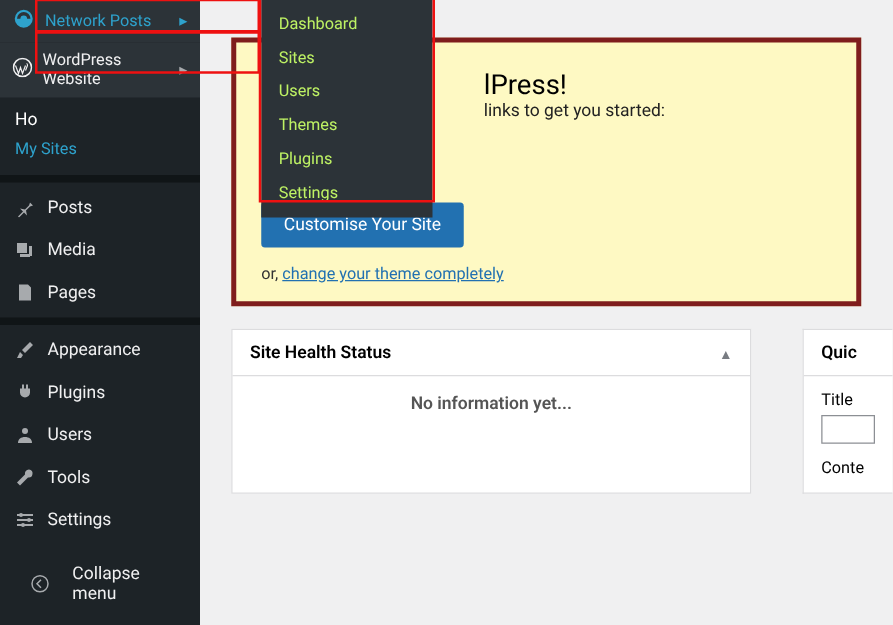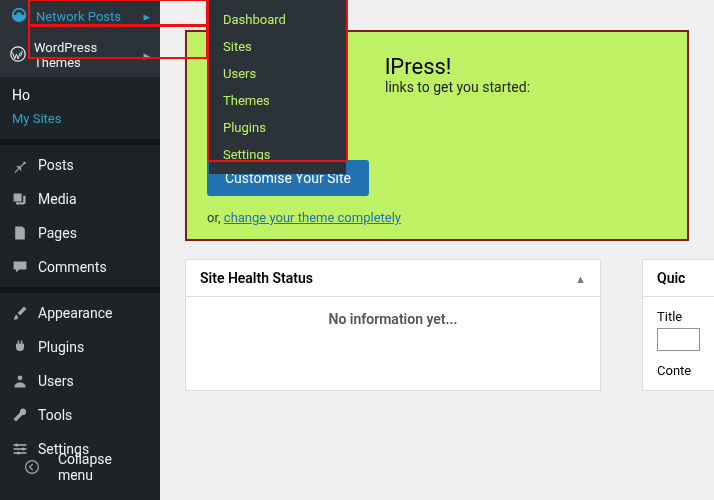--- a/index.html
+++ b/index.html
@@ -15,21 +15,21 @@
   .red-box3 { position: absolute; border: 2px solid #e11; left: 207px; top: -2px; width: 141px; height: 164px; pointer-events: none; z-index: 20; }
   .flyout { position: absolute; left: 209px; top: 0; width: 137px; background: #2c3338; z-index: 10; padding: 6px 0; }
   .flyout-item { padding: 6px 14px; color: #bef264; font-size: 13px; cursor: pointer; }
   .home { padding: 10px 12px 4px; font-size: 14px; font-weight: 400; color: #fff; }
   .mysites { padding: 4px 12px 10px; font-size: 13px; color: #2ea2cc; }
   .sep { height: 6px; background: #101517; margin: 3px 0; }
   .menu-item { display: flex; align-items: center; padding: 9px 10px; font-size: 14px; color: #f0f0f1; cursor: pointer; gap: 8px; }
   .menu-item .ic { width: 20px; display: inline-flex; justify-content: center; color: #a7aaad; }
   .collapse { position: absolute; bottom: 8px; left: 12px; gap: 16px; }
   .main { position: absolute; left: 160px; top: 0; right: 0; bottom: 0; padding: 0; }
-  .panel { background: #bef264; margin: 30px 25px 18px 25px; border: 2px solid #7f1d1d; padding: 22px 20px 14px; position: relative; }
+  .panel { background: #fef9c3; margin: 30px 25px 18px 25px; border: 4px solid #7f1d1d; padding: 22px 20px 14px; position: relative; }
   .heading { font-size: 16px; font-weight: 600; margin: 26px 0 14px; }
   .lead { font-size: 14px; color: #222; margin-bottom: 2px; }
   .btn { display: inline-block; background: #2271b1; color: #fff; padding: 10px 18px; font-size: 14px; border-radius: 3px; margin: 6px 0 14px; cursor: pointer; }
   .or { font-size: 13px; color: #333; }
   .or a { color: #2271b1; text-decoration: underline; }
   .meta-box { background: #fff; border: 1px solid #dcdcde; margin: 0 0 0 25px; }
   .meta-head { padding: 10px 14px; font-weight: 600; font-size: 14px; display: flex; align-items: flex-end; border-bottom: 1px solid #dcdcde; }
   .meta-head .tog { margin-left: auto; color: #787c82; font-size: 11px; }
   .meta-body { padding: 14px; font-size: 13px; color: #3c434a; }
   .noinfo { text-align: center; font-weight: 600; color: #555; margin-bottom: 12px; font-size: 14px; }
@@ -51,21 +51,21 @@
           <path d="M10 2a8 8 0 100 16 8 8 0 000-16zm0 2a6 6 0 016 6h-3a3 3 0 00-6 0H4a6 6 0 016-6z"></path>
         </svg></span>
     <span style="margin-left:8px">Network Posts</span>
     <span class="arrow">▸</span>
   </div>
   <div class="topbar-item wp">
     <span><svg viewBox="0 0 20 20">
           <circle cx="10" cy="10" r="9" fill="none" stroke="currentColor" stroke-width="1.5"></circle>
           <path d="M3 8l3 8 2-6 2 6 3-8M14 6c1 0 1 1 1 2l-2 5" fill="none" stroke="currentColor" stroke-width="1.2"></path>
         </svg></span>
-    <span style="margin-left:8px">WordPress Themes</span>
+    <span style="margin-left:8px">WordPress Website</span>
     <span class="arrow">▸</span>
   </div>
 
   <div class="home">Ho</div>
   <div class="mysites">My Sites</div>
   <div class="sep"></div>
 
   <div class="menu-item">
       <span class="ic">
         <svg viewBox="0 0 20 20">
@@ -82,28 +82,20 @@
       </span>
       <span>Media</span>
     </div>
   <div class="menu-item">
       <span class="ic">
         <svg viewBox="0 0 20 20">
           <path d="M4 2h9l3 3v13H4zM6 6h8v1H6zm0 3h8v1H6zm0 3h8v1H6z"></path>
         </svg>
       </span>
       <span>Pages</span>
-    </div>
-  <div class="menu-item">
-      <span class="ic">
-        <svg viewBox="0 0 20 20">
-          <path d="M2 3h16v10H9l-4 4v-4H2z"></path>
-        </svg>
-      </span>
-      <span>Comments</span>
     </div>
   <div class="sep"></div>
   <div class="menu-item">
       <span class="ic">
         <svg viewBox="0 0 20 20">
           <path d="M15 2l3 3-8 8-3-3zM5 12l3 3-2 3-4 0z"></path>
         </svg>
       </span>
       <span>Appearance</span>
     </div>

